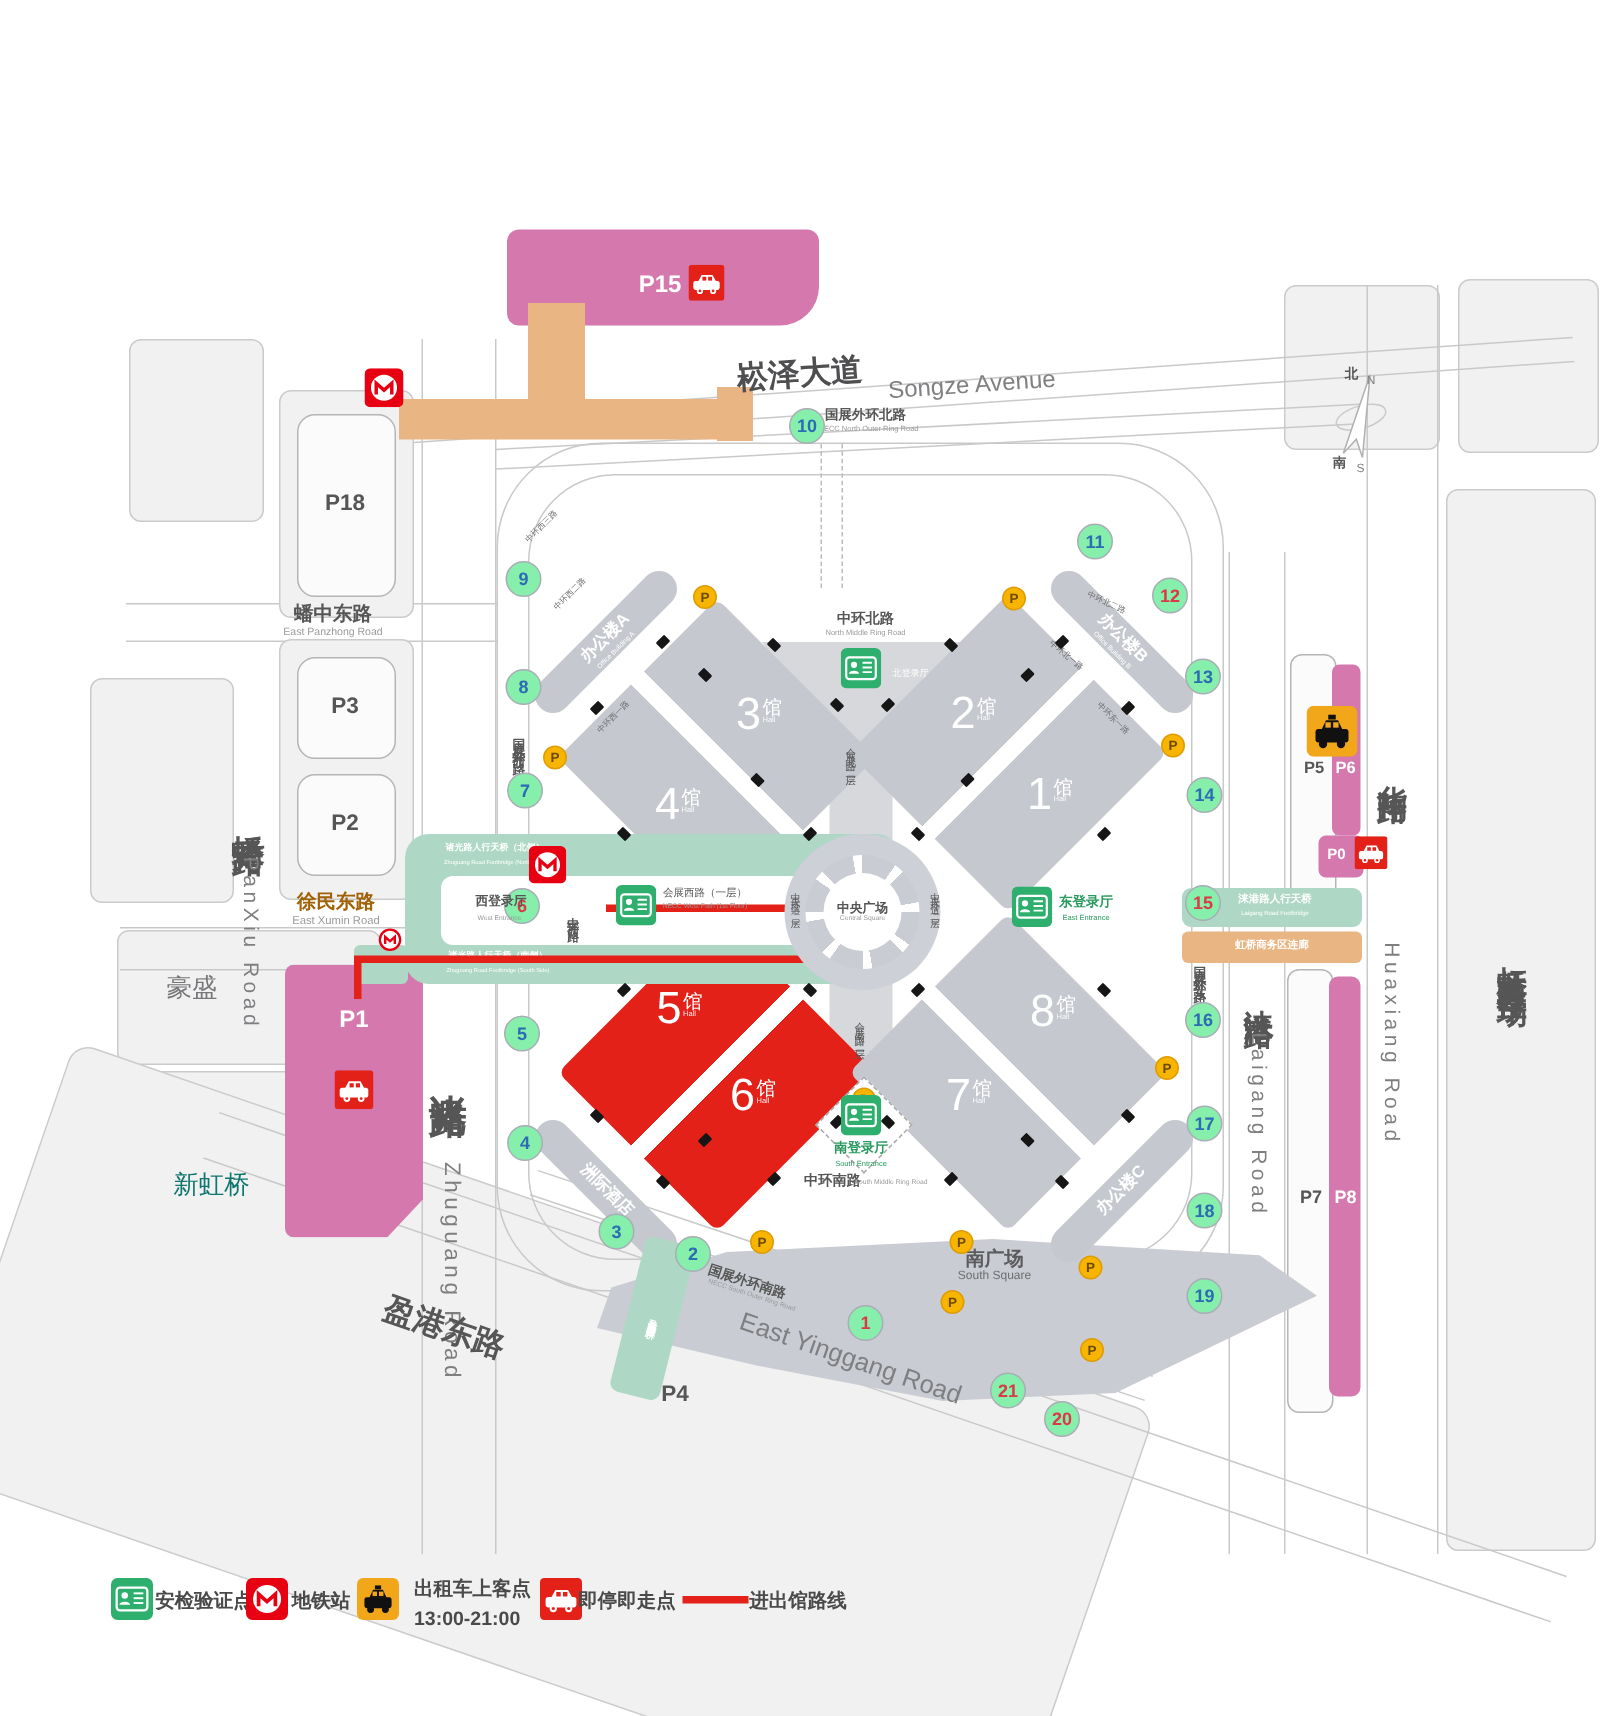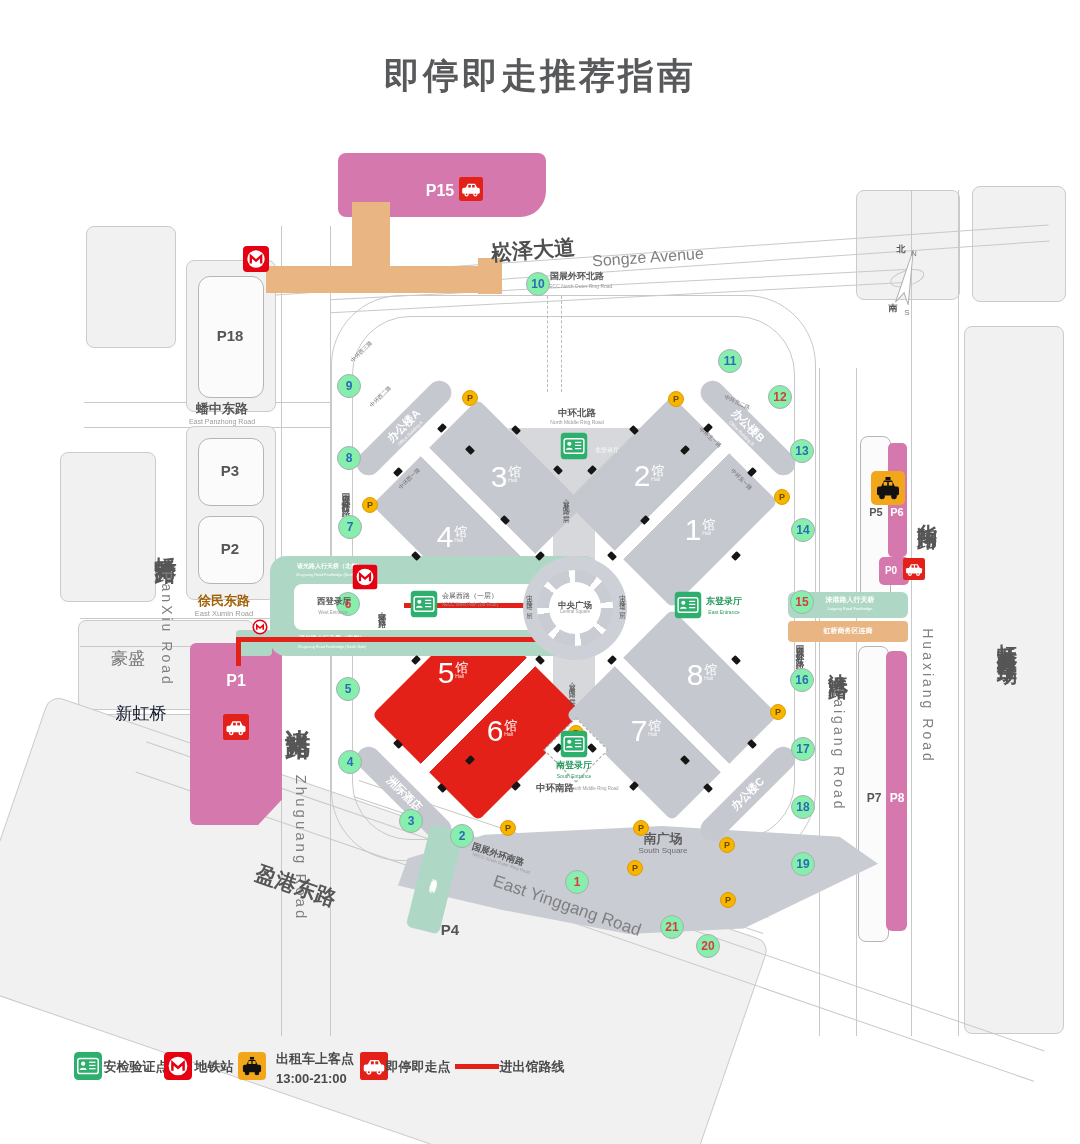--- a/index.html
+++ b/index.html
@@ -43,21 +43,20 @@
   .plaza-i{position:absolute;width:52px;height:52px;border-radius:50%;background:#fff;
     display:flex;flex-direction:column;align-items:center;justify-content:center;}
   .funnel{position:absolute;background:#d6d8dc;}
   .legend-label{position:absolute;font-size:13px;font-weight:700;color:#4a4a4a;transform:translate(-50%,-50%);white-space:nowrap;}
 </style>
 </head>
 <body>
 
 <div id="stage">
 
-  <div class="lbl bold" style="left:540px;top:76px;transform:translate(-50%,-50%);font-size:36px;color:#58595b;letter-spacing:3px;">即停即走推荐指南</div>
 
   <div class="blk" style="left:86px;top:226px;width:88px;height:120px;"></div>
   <div class="blk" style="left:60px;top:452px;width:94px;height:148px;"></div>
   <div class="blk" style="left:78px;top:620px;width:174px;height:88px;"></div>
   <div class="blk" style="left:78px;top:714px;width:156px;height:88px;"></div>
   <div class="blk" style="left:856px;top:190px;width:102px;height:108px;"></div>
   <div class="blk" style="left:972px;top:186px;width:92px;height:114px;"></div>
   <div class="blk" style="left:964px;top:326px;width:98px;height:706px;"></div>
   <div class="blk" style="left:-20px;top:810px;width:760px;height:300px;transform:rotate(19deg);border-radius:14px;"></div>
 
@@ -160,21 +159,21 @@
       <div class="lbl" style="left: 648px; top: 258px; font-size: 16px; color: rgb(128, 128, 131); transform: translate(-50%, -50%) rotate(-4deg);">Songze Avenue</div>
       <div class="lbl bold" style="left: 577px; top: 277px; font-size: 9px; color: rgb(86, 86, 86); transform: translate(-50%, -50%);">国展外环北路</div>
       <div class="lbl" style="left: 579px; top: 287px; font-size: 5px; color: rgb(154, 154, 154); transform: translate(-50%, -50%);">NECC North Outer Ring Road</div>
       <div class="lbl bold" style="left: 222px; top: 409px; font-size: 13px; color: rgb(86, 86, 86); transform: translate(-50%, -50%);">蟠中东路</div>
       <div class="lbl" style="left: 222px; top: 422px; font-size: 7px; color: rgb(154, 154, 154); transform: translate(-50%, -50%);">East Panzhong Road</div>
       <div class="lbl vert bold" style="left: 166px; top: 543px; font-size: 22px; color: rgb(86, 86, 86); transform: translate(-50%, -50%);">蟠秀路</div>
       <div class="lbl vert" style="left: 167px; top: 629px; font-size: 14px; color: rgb(127, 127, 130); transform: translate(-50%, -50%);">PanXiu Road</div>
       <div class="lbl bold" style="left: 224px; top: 601px; font-size: 13px; color: #a16207; transform: translate(-50%, -50%);">徐民东路</div>
       <div class="lbl" style="left: 224px; top: 614px; font-size: 7.5px; color: rgb(154, 154, 154); transform: translate(-50%, -50%);">East Xumin Road</div>
       <div class="lbl" style="left: 128px; top: 659px; font-size: 17px; color: rgb(119, 119, 122); transform: translate(-50%, -50%);">豪盛</div>
-      <div class="lbl" style="left: 141px; top: 714px; font-size: 17px; color: #0f172a; transform: translate(-50%, -50%);">新虹桥</div>
+      <div class="lbl" style="left: 141px; top: 790px; font-size: 17px; color: #0f766e; transform: translate(-50%, -50%);">新虹桥</div>
       <div class="lbl vert bold" style="left: 298px; top: 713px; font-size: 25px; color: rgb(86, 86, 86); transform: translate(-50%, -50%);">诸光路</div>
       <div class="lbl vert" style="left: 301px; top: 848px; font-size: 15px; color: rgb(127, 127, 130); transform: translate(-50%, -50%);">Zhuguang Road</div>
       <div class="lbl bold" style="left: 296px; top: 886px; font-size: 21px; color: rgb(86, 86, 86); transform: translate(-50%, -50%) rotate(19deg);">盈港东路</div>
       <div class="lbl" style="left: 567px; top: 906px; font-size: 17px; color: rgb(127, 127, 130); transform: translate(-50%, -50%) rotate(19deg);">East Yinggang Road</div>
       <div class="lbl bold" style="left: 498px; top: 855px; font-size: 9px; color: rgb(86, 86, 86); transform: translate(-50%, -50%) rotate(18deg);">国展外环南路</div>
       <div class="lbl" style="left: 501px; top: 864px; font-size: 4.5px; color: rgb(154, 154, 154); transform: translate(-50%, -50%) rotate(18deg);">NECC South Outer Ring Road</div>
       <div class="lbl vert bold" style="left: 838px; top: 662px; font-size: 20px; color: rgb(86, 86, 86); transform: translate(-50%, -50%);">涞港路</div>
       <div class="lbl vert" style="left: 839px; top: 750px; font-size: 14px; color: rgb(127, 127, 130); transform: translate(-50%, -50%);">Laigang Road</div>
       <div class="lbl vert bold" style="left: 927px; top: 512px; font-size: 20px; color: rgb(86, 86, 86); transform: translate(-50%, -50%);">华翔路</div>
       <div class="lbl vert" style="left: 928px; top: 696px; font-size: 14px; color: rgb(127, 127, 130); transform: translate(-50%, -50%);">Huaxiang Road</div>

